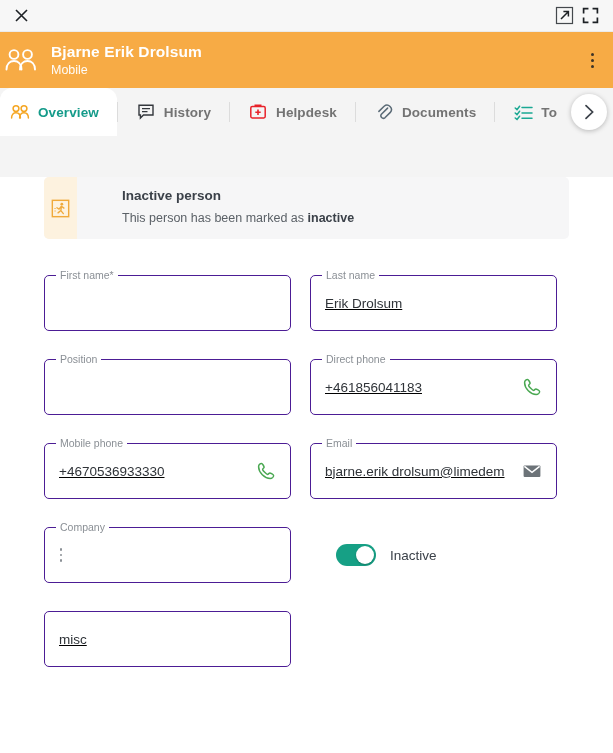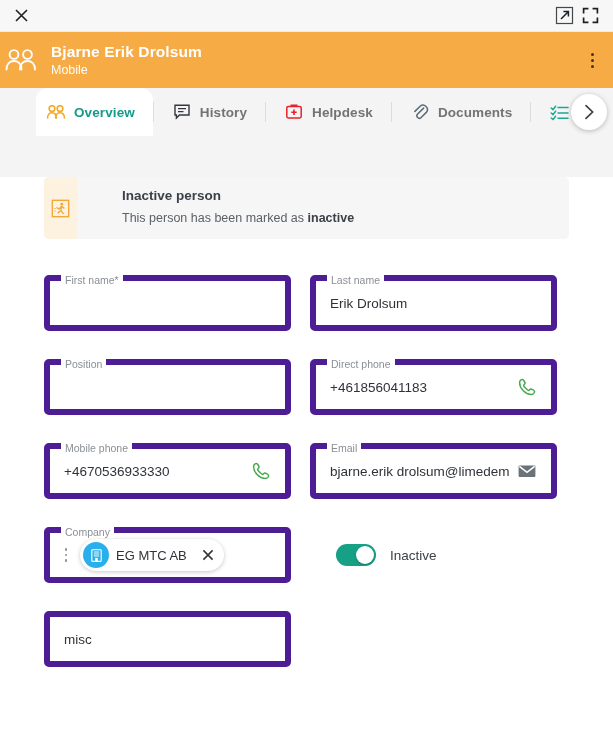--- a/index.html
+++ b/index.html
@@ -64,21 +64,21 @@
   .tabstrip {
     height: 48px; background: #f4f4f4;
     display: flex; align-items: stretch;
     position: relative;
   }
   .tab {
     display: flex; align-items: center; gap: 8px;
     padding: 0 18px; height: 48px; cursor: pointer;
     position: relative; white-space: nowrap;
   }
-  .tab.first { padding-left: 10px; margin-left: 36px; }
+  .tab.first { padding-left: 10px; }
   .tab-label { font-size: 13.5px; color: #737373; font-weight: bold; letter-spacing: .1px; }
   .tab.active {
     background: #ffffff;
     border-top-left-radius: 12px;
     border-top-right-radius: 12px;
   }
   .tab.active .tab-label { color: #159b8a; }
   .tab-divider {
     width: 1px; background: #dcdcdc;
     margin: 14px 0; flex: 0 0 1px; align-self: stretch;
@@ -126,26 +126,27 @@
   
   .form {
     padding: 36px 44px 0 44px;
   }
   .row { display: flex; gap: 19px; }
   .col { width: 247px; flex: 0 0 247px; }
   .row-gap { height: 28px; }
 
   .field {
     position: relative;
-    border: 6px solid #4c1d95;
+    border: 1px solid #4c1d95;
     border-radius: 5px;
     height: 56px;
     display: flex; align-items: center;
     padding: 0 12px 0 14px;
     background: #fff;
+    text-decoration: underline;
   }
   .field.plain { align-items: center; }
   .field-label {
     position: absolute; top: -7px; left: 11px;
     background: #ffffff; padding: 0 4px;
     font-size: 10.5px; color: #8a8f95; line-height: 12px;
     white-space: nowrap;
   }
   .field-value {
     font-size: 13.5px; color: #2f3338;
@@ -406,35 +407,20 @@
 
     <div class="row">
       <div class="col">
         <div class="field company">
           <span class="field-label">Company</span>
           <span class="chip-kebab">
               <i></i>
               <i></i>
               <i></i>
             </span>
-          <span class="chip">
-            <span class="chip-avatar">
-              <svg width="15" height="15" viewBox="0 0 16 16" aria-hidden="true">
-                <rect x="3" y="1.8" width="10" height="12.4" rx="0.6" fill="none" stroke="#ffffff" stroke-width="1.2"></rect>
-                <path d="M5.2 4.3 H10.8 M5.2 6.4 H10.8 M5.2 8.5 H10.8" stroke="#ffffff" stroke-width="1"></path>
-                <rect x="6.6" y="10.6" width="2.8" height="3.6" fill="#ffffff"></rect>
-              </svg>
-            </span>
-            <span class="chip-label">EG MTC AB</span>
-            <span class="chip-x">
-              <svg width="14" height="14" viewBox="0 0 14 14" aria-hidden="true">
-                <path d="M2.4 2.4 L11.6 11.6 M11.6 2.4 L2.4 11.6" stroke="#2f3338" stroke-width="1.5" fill="none"></path>
-              </svg>
-            </span>
-          </span>
         </div>
       </div>
       <div class="col">
         <div class="toggle-wrap">
           <span class="toggle">
             <span class="knob"></span>
           </span>
           <span class="toggle-label">Inactive</span>
         </div>
       </div>

